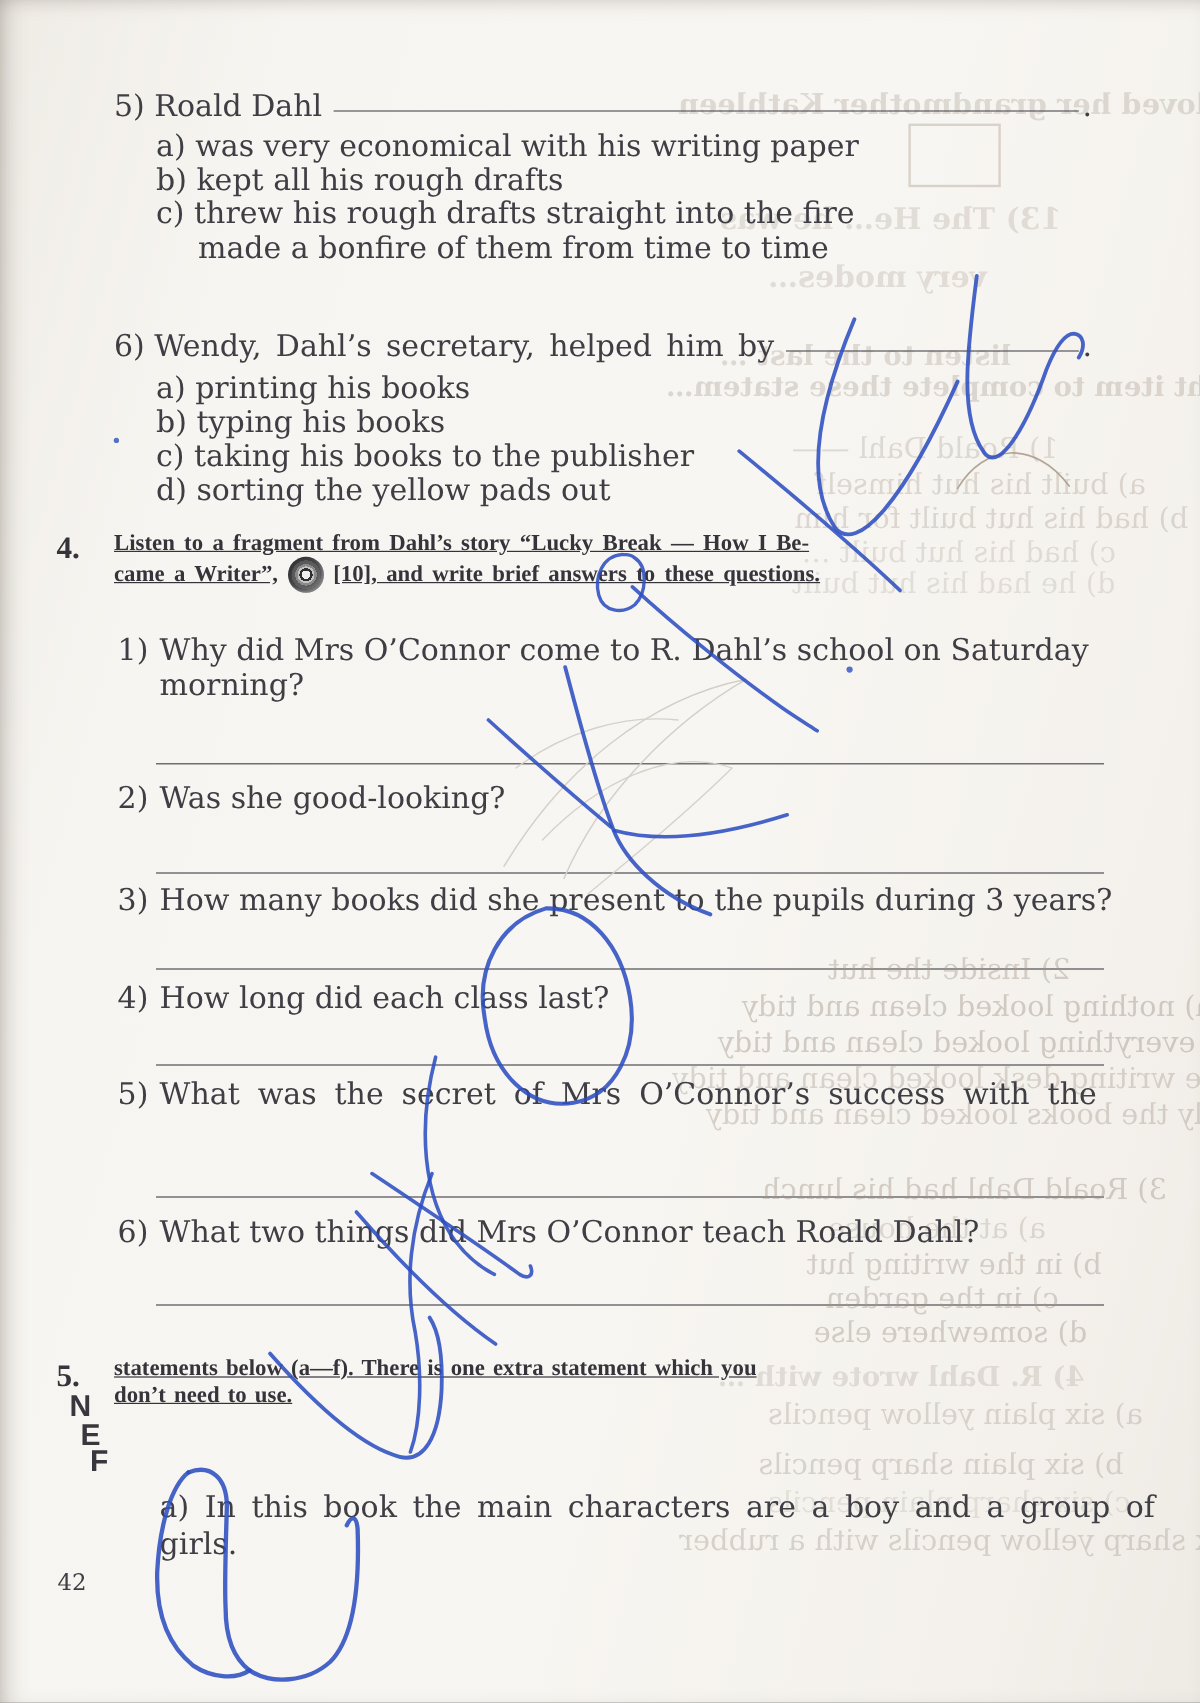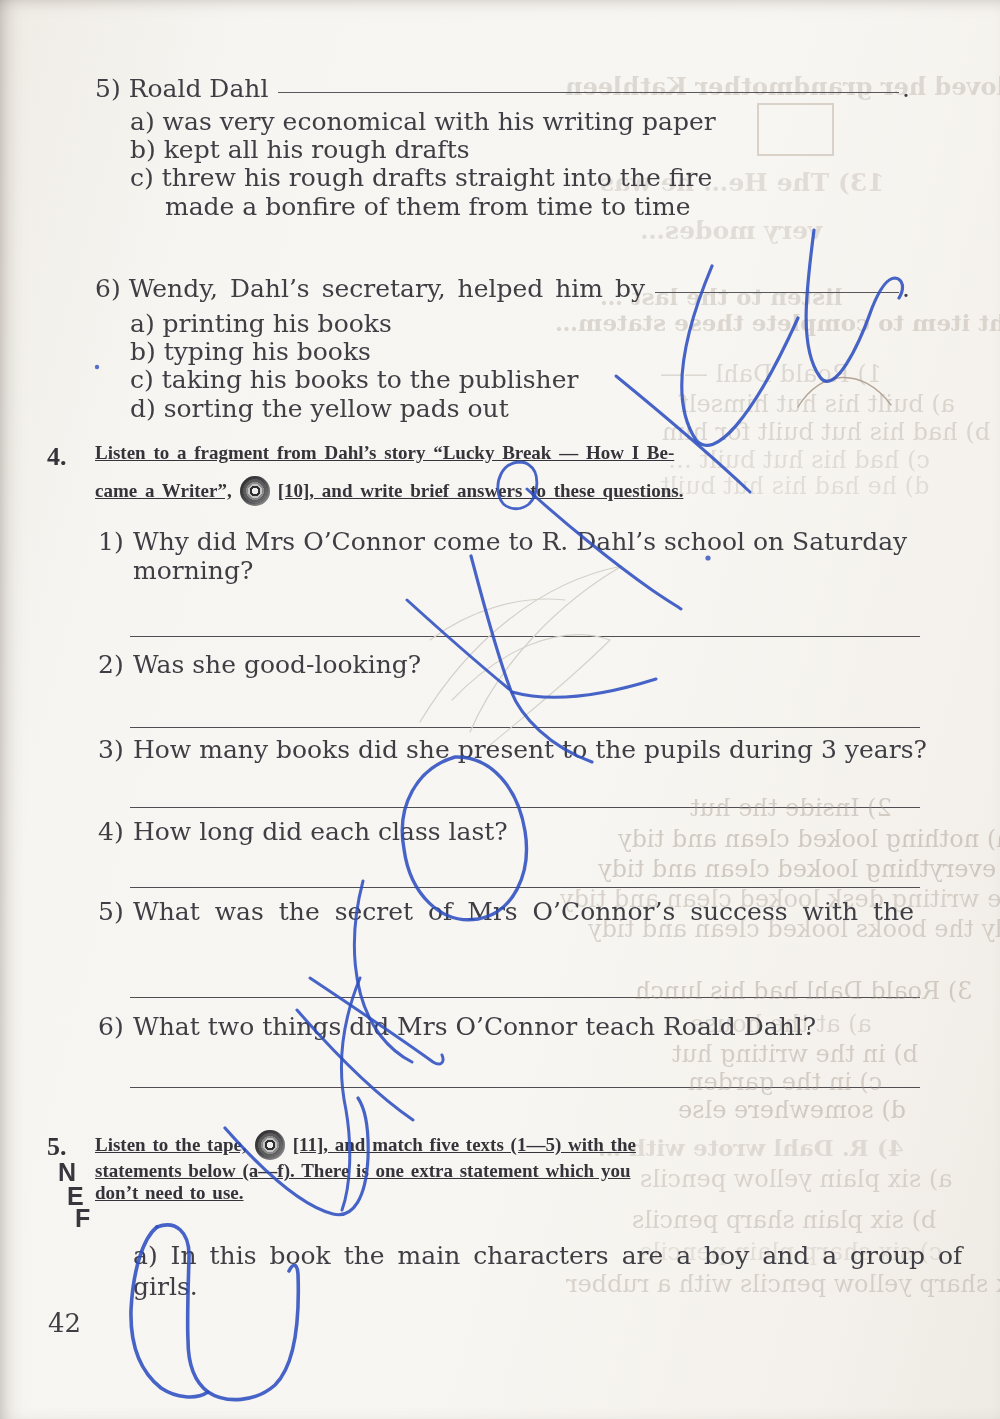--- a/index.html
+++ b/index.html
@@ -27,21 +27,21 @@
   .exline{display:flex;align-items:center;white-space:nowrap;}
   .cd{width:30px;height:30px;border-radius:50%;margin:0 8px;flex:0 0 30px;
       background:radial-gradient(circle at 50% 50%, #efefef 0 3.5px, #2f2f2f 3.5px 5.5px, #c4c4c4 5.5px 7px, #8a8a8a 7px 9px, #5c5c5c 9px 12px, #454549 12px 15px);
       box-shadow:inset -2px -2px 3px rgba(255,255,255,.35), inset 2px 2px 3px rgba(0,0,0,.25);}
   
   .q{position:absolute;left:98px;width:832px;padding-left:35px;font-size:25px;line-height:29px;}
   .qnum{position:absolute;left:0;top:0;}
   .ans{position:absolute;left:130px;width:790px;border-bottom:1.5px solid #504e53;}
   
   .margin-letter{position:absolute;z-index:2;font-family:"Liberation Sans",sans-serif;font-weight:bold;font-size:25px;color:#38373d;}
-  .pagenum{position:absolute;left:48px;top:1308px;font-size:26px;z-index:2;}
+  .pagenum{position:absolute;left:48px;top:1308px;font-size:19px;z-index:2;}
   
   #ink{position:absolute;inset:0;z-index:5;pointer-events:none;}
   #ink path.pen{fill:none;stroke-linecap:round;opacity:.88;}
   #ink path.pencil{fill:none;stroke-linecap:round;}
   .nowrap{white-space:nowrap;}
 </style>
 </head>
 <body>
 
 <div class="page">
@@ -97,21 +97,21 @@
   <div class="opts print" style="top:310px;">
       <div class="optline">a) printing his books</div>
       <div class="optline">b) typing his books</div>
       <div class="optline">c) taking his books to the publisher</div>
       <div class="optline">d) sorting the yellow pads out</div>
     </div>
 
   <div class="exnum print" style="top:442px;">4.</div>
   <div class="exintro print" style="top:442px;">
     <div class="exline">Listen to a fragment from Dahl’s story “Lucky Break — How I Be-</div>
-    <div class="exline" style="margin-top:12px;">
+    <div class="exline" style="">
       <span>came a Writer”,</span>
       <span class="cd"></span>
       <span>[10], and write brief answers to these questions.</span>
     </div>
   </div>
 
   <div class="q print" style="top:527px;">
     <span class="qnum">1)</span>
     <div>Why did Mrs O’Connor come to R. Dahl’s school on Saturday</div>
     <div>morning?</div>
@@ -147,25 +147,20 @@
     <div>What two things did Mrs O’Connor teach Roald Dahl?</div>
   </div>
   <div class="ans" style="top:1087px;"></div>
 
   <div class="exnum print" style="top:1132px;">5.</div>
   <span class="margin-letter" style="left:58px;top:1158px;">N</span>
   <span class="margin-letter" style="left:67px;top:1182px;">E</span>
   <span class="margin-letter" style="left:75px;top:1204px;">F</span>
 
   <div class="exintro print" style="top:1130px;word-spacing:2px;">
-    <div class="exline">
-      <span>Listen to the tape,</span>
-      <span class="cd"></span>
-      <span>[11], and match five texts (1—5) with the</span>
-    </div>
     <div class="exline">statements below (a—f). There is one extra statement which you</div>
     <div class="exline">don’t need to use.</div>
   </div>
 
   <div class="q print" style="top:1240px;line-height:31px;">
     <div style="word-spacing:5px;">a) In this book the main characters are a boy and a group of</div>
     <div>girls.</div>
   </div>
 
   <div class="pagenum">42</div>

